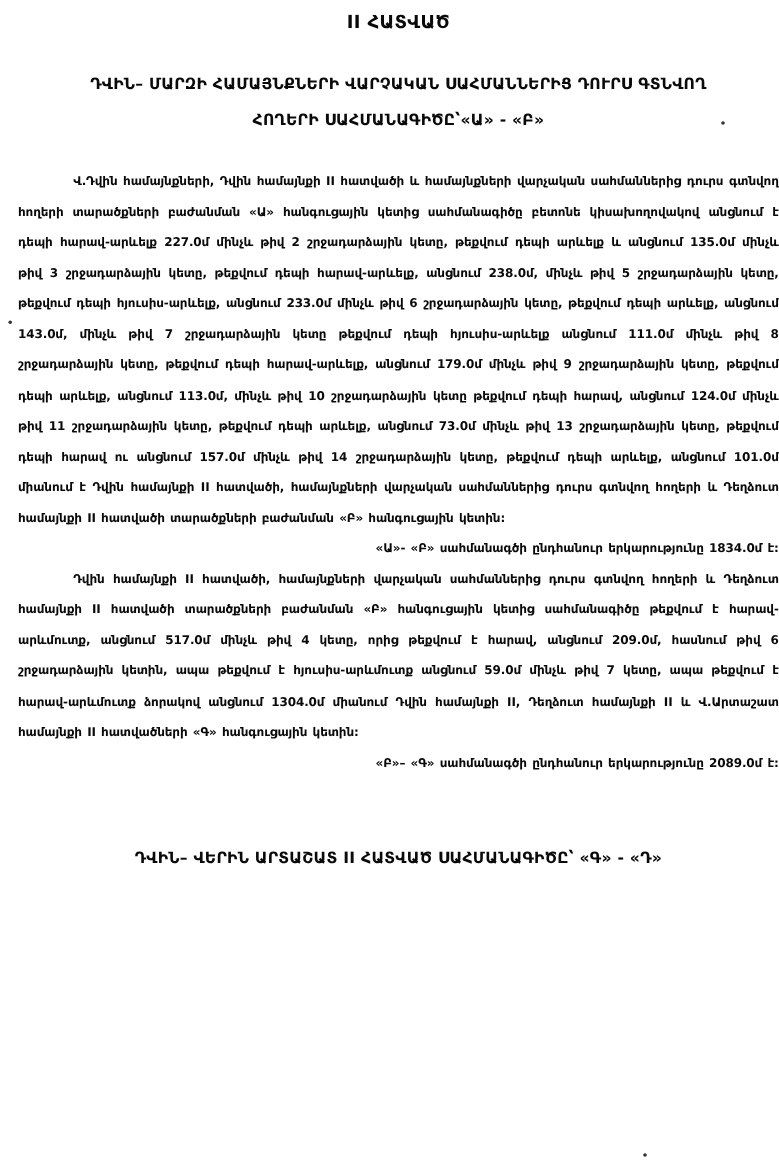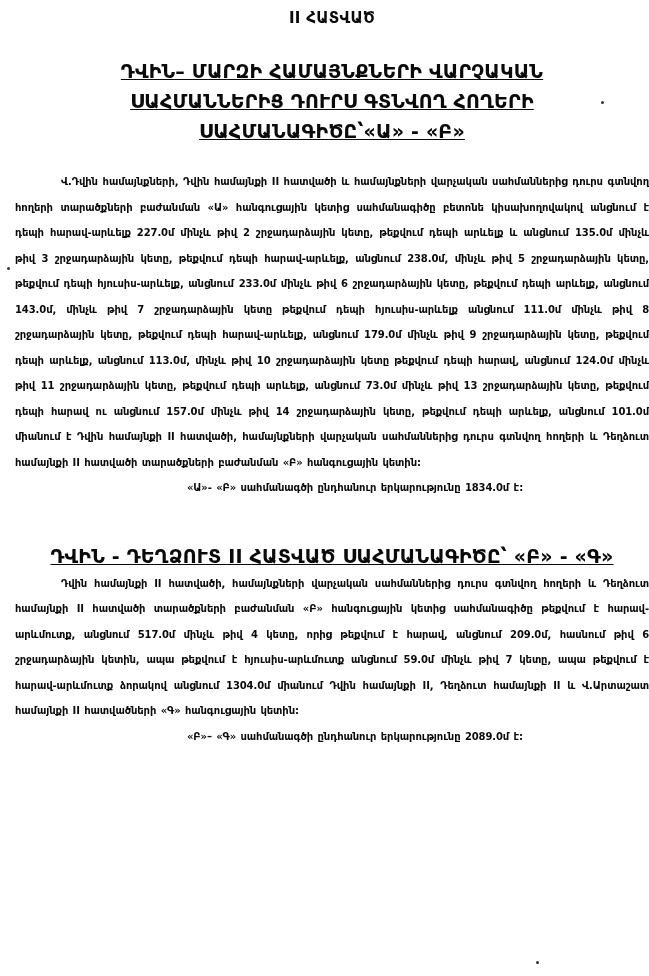--- a/index.html
+++ b/index.html
@@ -22,24 +22,23 @@
   .doc-title {
     text-align: center;
     font-weight: bold;
     font-size: 15px;
     line-height: 20px;
     letter-spacing: 0.3px;
   }
   .section-heading {
     text-align: center;
     font-weight: bold;
-    font-size: 19px;
+    font-size: 13px;
     line-height: 30px;
     letter-spacing: 0.2px;
-    text-decoration: underline;
   }
   .heading-ab {
     margin: 28px auto 0 auto;
     max-width: 560px;
   }
   .heading-bg {
     margin-top: 40px;
   }
   .heading-gd {
     margin-top: 52px;
@@ -49,21 +48,21 @@
     font-size: 10px;
     font-weight: bold;
     line-height: 25.5px;
     text-align: justify;
     text-indent: 46px;
     letter-spacing: -0.1px;
     word-spacing: 1px;
   }
   .para-first { margin-top: 23px; }
   .para-follow { }
-  .summary-line { text-align: center; }
+  .summary-line { text-align: right; }
   
   .speck {
     position: absolute;
     background: #333;
     border-radius: 50%;
   }
   .speck-1 { left: 601px; top: 101px; width: 3px; height: 3px; }
   .speck-2 { left: 7px;  top: 267px; width: 3px; height: 3px; }
   .speck-3 { left: 536px; top: 961px; width: 3px; height: 3px; }
 </style>
@@ -74,23 +73,26 @@
 
   <div class="doc-title">II ՀԱՏՎԱԾ</div>
 
   <div>
     <div class="section-heading heading-ab">ԴՎԻՆ– ՄԱՐԶԻ ՀԱՄԱՅՆՔՆԵՐԻ ՎԱՐՉԱԿԱՆ ՍԱՀՄԱՆՆԵՐԻՑ ԴՈՒՐՍ ԳՏՆՎՈՂ ՀՈՂԵՐԻ ՍԱՀՄԱՆԱԳԻԾԸ՝«Ա» - «Բ»</div>
     <p class="body-text para-first">Վ.Դվին համայնքների, Դվին համայնքի II հատվածի և համայնքների վարչական սահմաններից դուրս գտնվող հողերի տարածքների բաժանման «Ա» հանգուցային կետից սահմանագիծը բետոնե կիսախողովակով անցնում է դեպի հարավ-արևելք 227.0մ մինչև թիվ 2 շրջադարձային կետը, թեքվում դեպի արևելք և անցնում 135.0մ մինչև թիվ 3 շրջադարձային կետը, թեքվում դեպի հարավ-արևելք, անցնում 238.0մ, մինչև թիվ 5 շրջադարձային կետը, թեքվում դեպի հյուսիս-արևելք, անցնում 233.0մ մինչև թիվ 6 շրջադարձային կետը, թեքվում դեպի արևելք, անցնում 143.0մ, մինչև թիվ 7 շրջադարձային կետը թեքվում դեպի հյուսիս-արևելք անցնում 111.0մ մինչև թիվ 8 շրջադարձային կետը, թեքվում դեպի հարավ-արևելք, անցնում 179.0մ մինչև թիվ 9 շրջադարձային կետը, թեքվում դեպի արևելք, անցնում 113.0մ, մինչև թիվ 10 շրջադարձային կետը թեքվում դեպի հարավ, անցնում 124.0մ մինչև թիվ 11 շրջադարձային կետը, թեքվում դեպի արևելք, անցնում 73.0մ մինչև թիվ 13 շրջադարձային կետը, թեքվում դեպի հարավ ու անցնում 157.0մ մինչև թիվ 14 շրջադարձային կետը, թեքվում դեպի արևելք, անցնում 101.0մ միանում է Դվին համայնքի II հատվածի, համայնքների վարչական սահմաններից դուրս գտնվող հողերի և Դեղձուտ համայնքի II հատվածի տարածքների բաժանման «Բ» հանգուցային կետին:</p>
     <p class="body-text summary-line">«Ա»- «Բ» սահմանագծի ընդհանուր երկարությունը 1834.0մ է:</p>
   </div>
 
   <div>
-    <div class="section-heading heading-bg">ԴՎԻՆ - ԴԵՂՁՈՒՏ II ՀԱՏՎԱԾ ՍԱՀՄԱՆԱԳԻԾԸ՝ «Բ» - «Գ»</div>
     <p class="body-text para-follow">Դվին համայնքի II հատվածի, համայնքների վարչական սահմաններից դուրս գտնվող հողերի և Դեղձուտ համայնքի II հատվածի տարածքների բաժանման «Բ» հանգուցային կետից սահմանագիծը թեքվում է հարավ-արևմուտք, անցնում 517.0մ մինչև թիվ 4 կետը, որից թեքվում է հարավ, անցնում 209.0մ, հասնում թիվ 6 շրջադարձային կետին, ապա թեքվում է հյուսիս-արևմուտք անցնում 59.0մ մինչև թիվ 7 կետը, ապա թեքվում է հարավ-արևմուտք ձորակով անցնում 1304.0մ միանում Դվին համայնքի II, Դեղձուտ համայնքի II և Վ.Արտաշատ համայնքի II հատվածների «Գ» հանգուցային կետին:</p>
     <p class="body-text summary-line">«Բ»– «Գ» սահմանագծի ընդհանուր երկարությունը 2089.0մ է:</p>
   </div>
 
+  <div>
+    <div class="section-heading heading-gd">ԴՎԻՆ– ՎԵՐԻՆ ԱՐՏԱՇԱՏ II ՀԱՏՎԱԾ ՍԱՀՄԱՆԱԳԻԾԸ՝ «Գ» - «Դ»</div>
+
+  </div>
 
 </div>
 
 <div class="speck speck-1"></div>
 <div class="speck speck-2"></div>
 <div class="speck speck-3"></div>
 
 </body></html>

